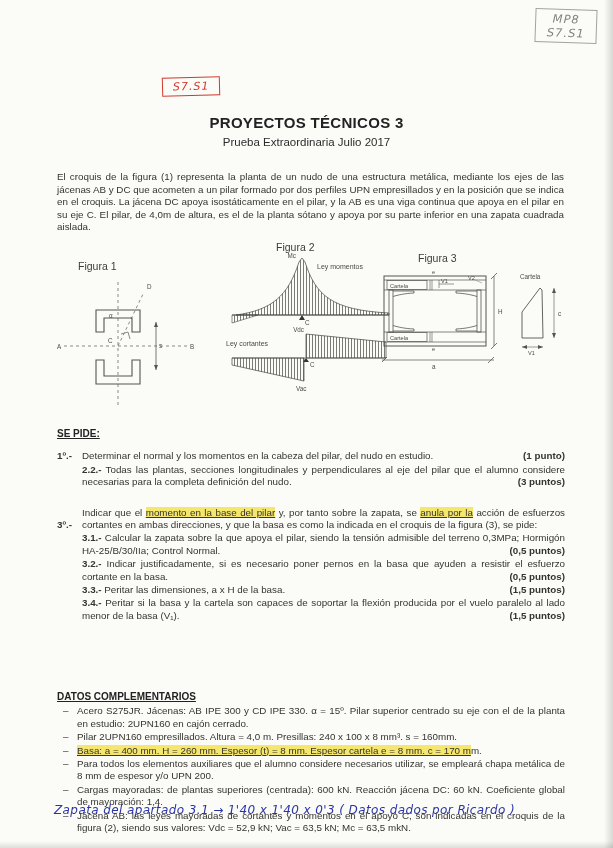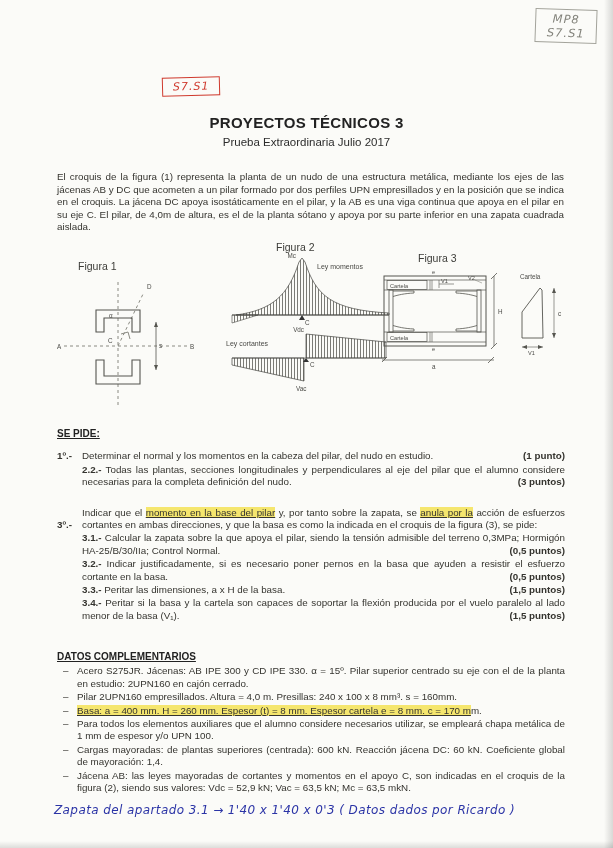--- a/index.html
+++ b/index.html
@@ -39,21 +39,21 @@
 
   
   .intro{
     position:absolute;left:57px;top:171px;width:507px;
     font-size:9.8px;line-height:12.6px;text-align:justify;
   }
   .sec{position:absolute;left:57px;width:508px;font-size:9.8px;line-height:12.4px;}
   .sec-sepide{top:428px;}
   .sec-datos{top:651px;}
   .sec-h{font-weight:bold;text-decoration:underline;font-size:10px;margin:0 0 10px 0;color:#222;}
-  .sec-datos .sec-h{margin-bottom:2px;}
+  .sec-datos .sec-h{margin-bottom:2px;margin-top:40px;}
   .item{display:flex;margin-top:9px;}
   .inum{flex:none;width:25px;font-weight:bold;}
   .itext{flex:1;text-align:justify;}
   .sub{margin-left:25px;margin-top:1px;text-align:justify;}
   .sub .inum{display:inline;width:auto;}
   .pts{float:right;font-weight:bold;padding-left:8px;}
   .hl{background:rgba(243,226,86,.85);text-decoration:underline;}
   .bullet{display:flex;margin-top:1px;}
   .dash{flex:none;width:20px;padding-left:6px;box-sizing:border-box;}
   .btext{flex:1;text-align:justify;}
@@ -235,21 +235,21 @@
     <div class="bullet">
       <span class="dash">–</span>
       <span class="btext">Pilar 2UPN160 empresillados. Altura = 4,0 m. Presillas: 240 x 100 x 8 mm³. s = 160mm.</span>
     </div>
     <div class="bullet">
       <span class="dash">–</span>
       <span class="btext"><span class="hl">Basa: a = 400 mm. H = 260 mm. Espesor (t) = 8 mm. Espesor cartela e = 8 mm. c = 170 m</span><span>m.</span></span>
     </div>
     <div class="bullet">
       <span class="dash">–</span>
-      <span class="btext">Para todos los elementos auxiliares que el alumno considere necesarios utilizar, se empleará chapa metálica de 1 mm de espesor y/o UPN 100.</span>
+      <span class="btext">Para todos los elementos auxiliares que el alumno considere necesarios utilizar, se empleará chapa metálica de 8 mm de espesor y/o UPN 200.</span>
     </div>
     <div class="bullet">
       <span class="dash">–</span>
       <span class="btext">Cargas mayoradas: de plantas superiores (centrada): 600 kN. Reacción jácena DC: 60 kN. Coeficiente global de mayoración: 1,4.</span>
     </div>
     <div class="bullet">
       <span class="dash">–</span>
       <span class="btext">Jácena AB: las leyes mayoradas de cortantes y momentos en el apoyo C, son indicadas en el croquis de la figura (2), siendo sus valores: Vdc = 52,9 kN; Vac = 63,5 kN; Mc = 63,5 mkN.</span>
     </div>
   </div>

